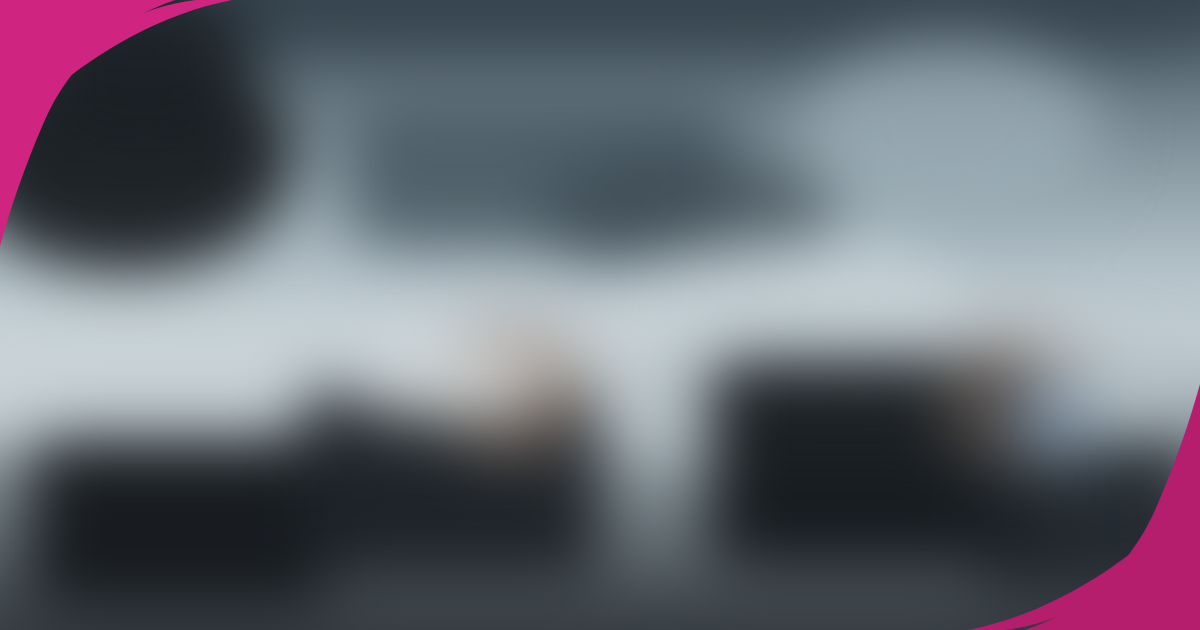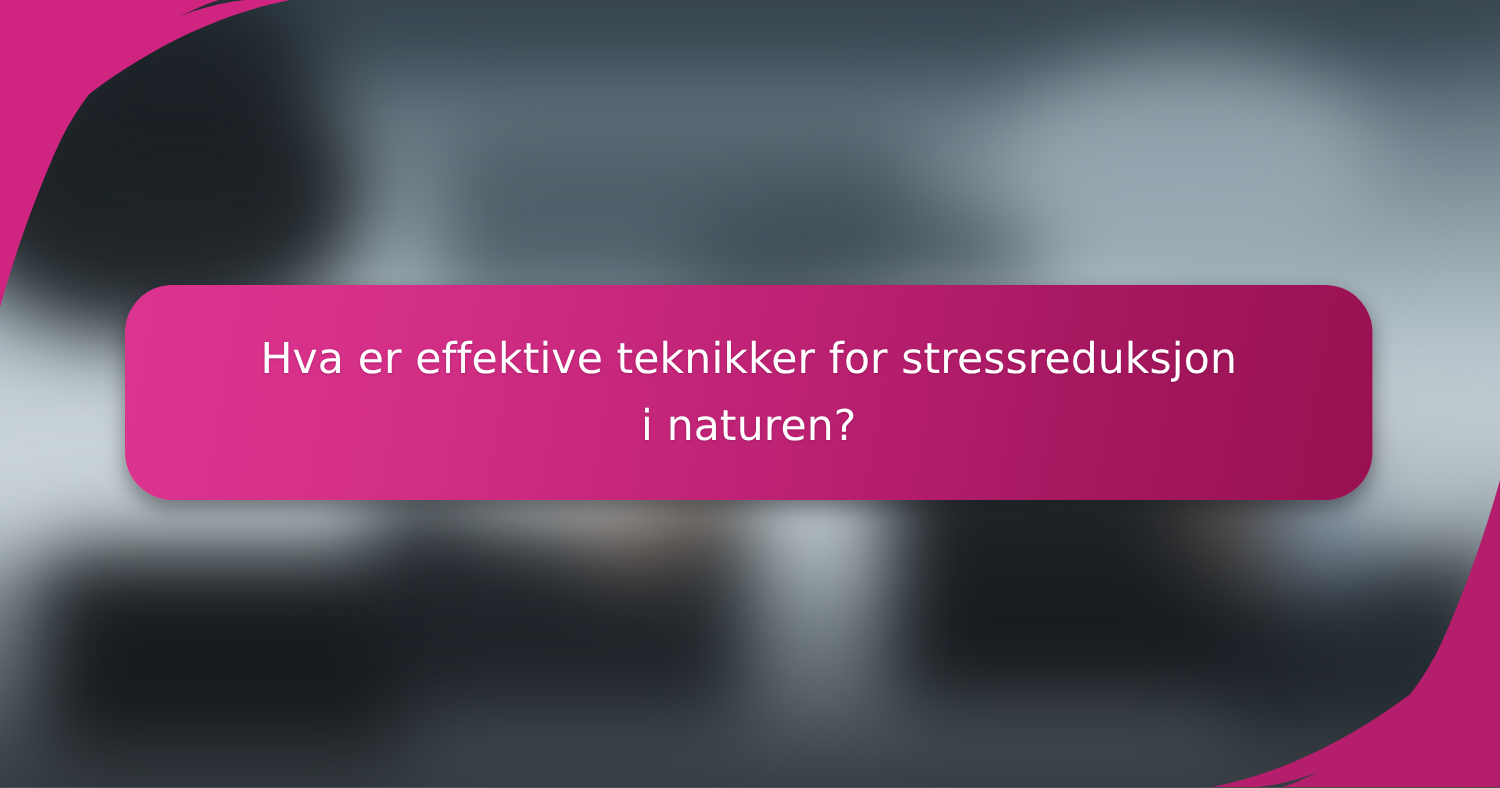--- a/index.html
+++ b/index.html
@@ -119,17 +119,14 @@
     <path d="M0,0 L175,0 C120,18 70,62 44,122 C24,168 10,210 0,246 Z" fill="#CF2580"></path>
 
     <path d="M50,92 C86,36 140,6 196,0 L232,0 C160,14 98,52 50,92 Z" fill="#CF2580"></path>
   </svg>
 
   <svg class="swoosh swoosh-br" width="300" height="290" viewBox="0 0 300 290" aria-hidden="true">
     <path d="M0,0 L175,0 C120,18 70,62 44,122 C24,168 10,210 0,246 Z" fill="#B51E6C"></path>
     <path d="M50,92 C86,36 140,6 196,0 L232,0 C160,14 98,52 50,92 Z" fill="#B51E6C"></path>
   </svg>
 
-  <div id="question-card">
-    <p id="question-text">Hva er effektive teknikker for stressreduksjon i naturen?</p>
-  </div>
 
 </div>
 
 </body></html>

